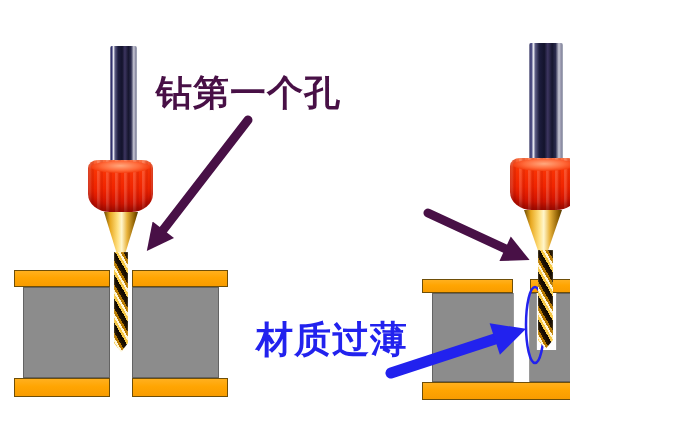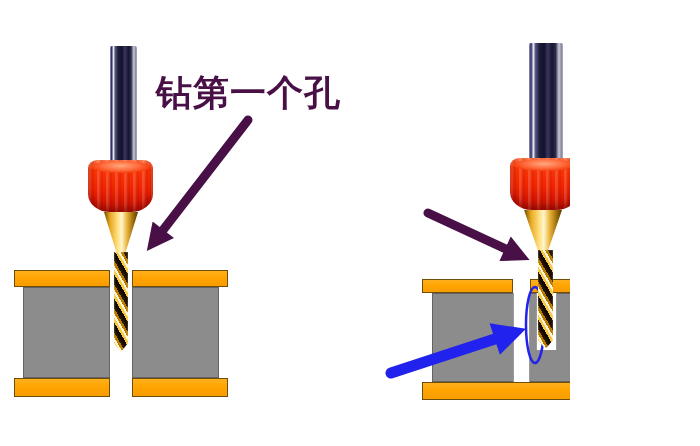--- a/index.html
+++ b/index.html
@@ -100,14 +100,15 @@
       <marker id="headB" viewBox="0 0 10 10" refX="2" refY="5" markerWidth="3.2" markerHeight="3" orient="auto" markerUnits="strokeWidth">
         <path d="M0,0 L10,5 L0,10 z" fill="#2222ee"></path>
       </marker>
     </defs>
     <line x1="248" y1="120" x2="160" y2="234" stroke="#481046" stroke-width="9" stroke-linecap="round" marker-end="url(#headP)"></line>
     <line x1="428" y1="213" x2="510" y2="251" stroke="#481046" stroke-width="9" stroke-linecap="round" marker-end="url(#headP)"></line>
     <line x1="391" y1="373" x2="501" y2="337" stroke="#2222ee" stroke-width="11" stroke-linecap="round" marker-end="url(#headB)"></line>
   </svg>
 
   <div class="abs callout purple-text" style="left:156px;top:75px;font-size:36px;">钻第一个孔</div>
+  <div class="abs callout blue-text" style="left:256px;top:321px;font-size:37px;">材质过薄</div>
 
 </div>
 
 </body></html>

